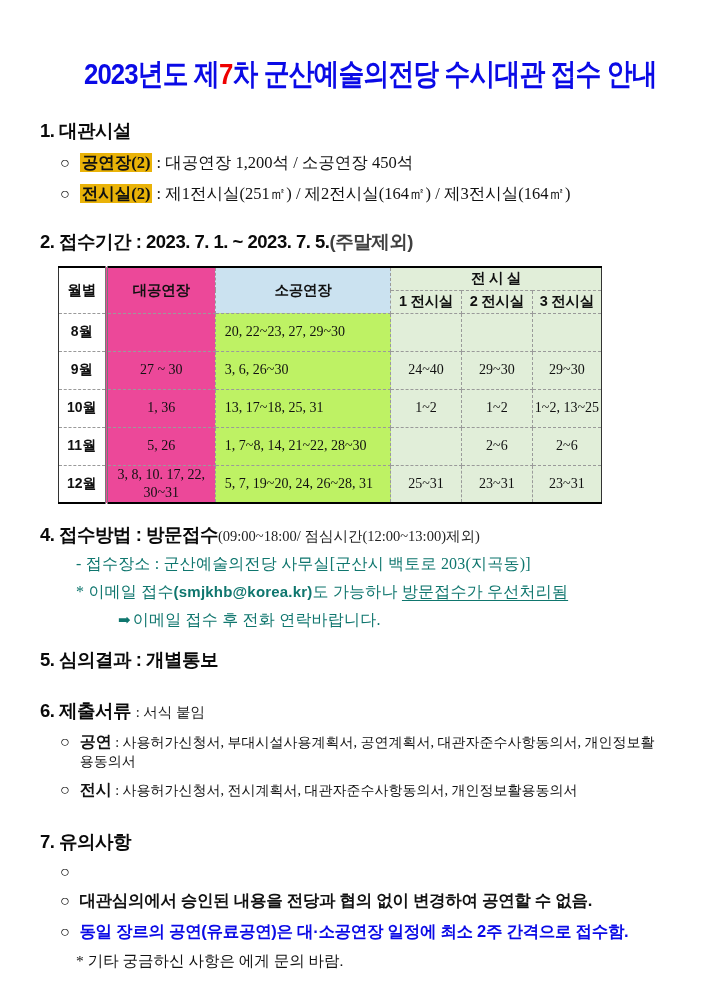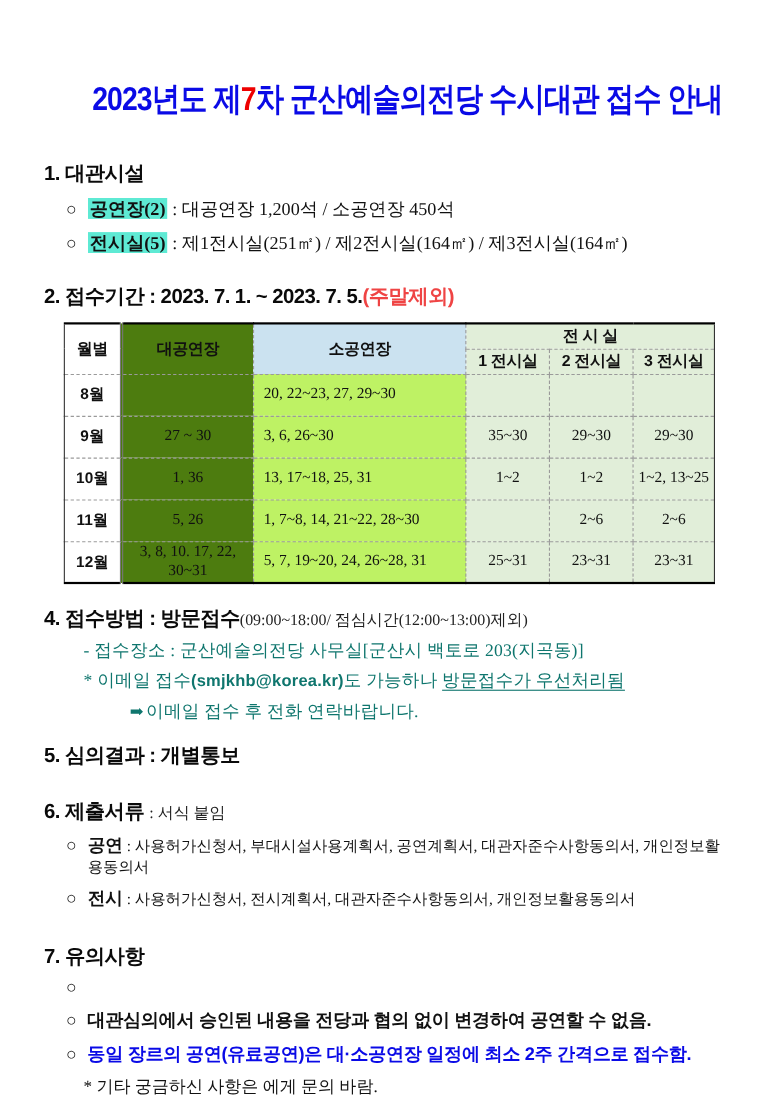--- a/index.html
+++ b/index.html
@@ -1,60 +1,60 @@
 <!DOCTYPE html>
 <html><head>
 <meta charset="utf-8">
 <style>
   * { margin:0; padding:0; box-sizing:border-box; }
   html,body { background:#fff; }
   .page {
     width:707px; height:1000px; background:#ffffff; position:relative;
-    padding:16px 40px; overflow:hidden;
+    padding:0 40px; overflow:hidden;
     font-family:"Liberation Serif","DejaVu Serif",serif; color:#111;
   }
   
   .title {
     margin-top:54px; text-align:center; white-space:nowrap;
     font-family:"Liberation Sans","DejaVu Sans",sans-serif;
     font-weight:900; font-size:30px; letter-spacing:-1px;
     color:#0a0ae6; transform:scaleX(0.86); transform-origin:50% 50%;
   }
   .title .red7 { color:#ee0000; }
   
   .h {
     font-family:"Liberation Sans","DejaVu Sans",sans-serif;
     font-weight:800; font-size:18.5px; letter-spacing:-0.5px; color:#0a0a0a;
   }
-  .h .blue { color:#ef4444; }
+  .h .blue { color:#404040; }
   .h .h-note { font-family:"Liberation Serif","DejaVu Serif",serif; font-weight:400; font-size:15px; color:#222; }
   .h .h-note-sm { font-family:"Liberation Serif","DejaVu Serif",serif; font-weight:400; font-size:14.5px; color:#222; letter-spacing:0; }
   
   .line { display:flex; align-items:baseline; margin:9px 0 0 20px; font-size:16.5px; }
   .line .circ { font-size:16px; margin-right:10px; flex:0 0 auto; }
-  .hl { background:#5eead4; font-weight:700; padding:0 2px; }
+  .hl { background:#eab308; font-weight:700; padding:0 2px; }
   .sub-line { margin:7px 0 0 36px; font-size:16px; color:#0f766e; letter-spacing:0.2px; }
   .sub-line .bold-sans { font-family:"Liberation Sans","DejaVu Sans",sans-serif; font-weight:700; font-size:15px;text-align:right; }
   .sub-line .ul { text-decoration:underline; text-underline-offset:3px; }
   .sub-line .arrow { font-size:15px; margin-right:2px; }
   
   table.cal {
-    border-collapse:collapse; width:592px; margin:12px 0 0 18px;
+    border-collapse:collapse; width:544px; margin:12px 0 0 18px;
     border-top:2.5px solid #000; border-bottom:2.5px solid #000;
     border-left:1.5px solid #333; border-right:1.5px solid #333;
   }
   table.cal th, table.cal td { border:1px dashed #9a9a9a; }
   table.cal th {
     font-family:"Liberation Sans","DejaVu Sans",sans-serif;
     font-weight:800; font-size:14.5px; height:23px; letter-spacing:-0.3px;
   }
   table.cal td { font-size:14px; height:38px; }
   .c-month  { background:#ffffff; text-align:center; border-right:3px double #777 !important;
               font-family:"Liberation Sans","DejaVu Sans",sans-serif; font-weight:800; font-size:15px; }
-  .c-gray   { background:#4d7c0f; text-align:center;margin-top:40px; }
+  .c-gray   { background:#ec4899; text-align:center;margin-top:40px; }
   .c-blue   { background:#bef264; text-align:left; padding-left:9px; }
   .c-blue-h { background:#cbe2f0; text-align:center; }
   .c-green  { background:#e1eed9; text-align:center; }
   .c-exg    { background:#e1eed9; text-align:center; letter-spacing:8px; }
   .pre { white-space:pre-line; line-height:1.25; }
   .row-tall td { height:48px; }
   
   .gothic-line { font-family:"Liberation Sans","DejaVu Sans",sans-serif; font-weight:800; font-size:16.5px; letter-spacing:-0.3px; }
   .blue-line { color:#0a0ae6; }
   .wide { word-spacing:6px; letter-spacing:0.5px; }
@@ -64,31 +64,31 @@
 </style>
 </head>
 <body>
 
 <div class="page">
 
   <div class="title">
     <span>2023년도 제</span><span class="red7">7</span><span>차 군산예술의전당 수시대관 접수 안내</span>
   </div>
 
-  <div class="h mt-lg" style="margin-top:34px;">1. 대관시설</div>
+  <div class="h mt-lg" style="margin-top:23px;">1. 대관시설</div>
   <div class="line">
     <span class="circ">○</span>
     <span>
       <span class="hl">공연장(2)</span><span> : </span><span>대공연장 1,200석 / 소공연장 450석</span>
     </span>
   </div>
   <div class="line">
     <span class="circ">○</span>
     <span>
-      <span class="hl">전시실(5)</span><span> : </span><span>제1전시실(251㎡) / 제2전시실(164㎡) / 제3전시실(164㎡)</span>
+      <span class="hl">전시실(2)</span><span> : </span><span>제1전시실(251㎡) / 제2전시실(164㎡) / 제3전시실(164㎡)</span>
     </span>
   </div>
 
   <div class="h" style="margin-top:24px;">
     <span>2. 접수기간 : 2023. 7. 1. ~ 2023. 7. 5.</span><span class="blue">(주말제외)</span>
   </div>
 
 
   <table class="cal">
     <colgroup>
@@ -118,21 +118,21 @@
         <td class="c-gray"></td>
         <td class="c-blue">20, 22~23, 27, 29~30</td>
         <td class="c-green"></td>
         <td class="c-green"></td>
         <td class="c-green"></td>
       </tr>
       <tr>
         <td class="c-month">9월</td>
         <td class="c-gray">27 ~ 30</td>
         <td class="c-blue">3, 6, 26~30</td>
-        <td class="c-green">35~30</td>
+        <td class="c-green">24~40</td>
         <td class="c-green">29~30</td>
         <td class="c-green">29~30</td>
       </tr>
       <tr>
         <td class="c-month">10월</td>
         <td class="c-gray">1,  36</td>
         <td class="c-blue">13, 17~18, 25, 31</td>
         <td class="c-green">1~2</td>
         <td class="c-green">1~2</td>
         <td class="c-green">1~2, 13~25</td>

